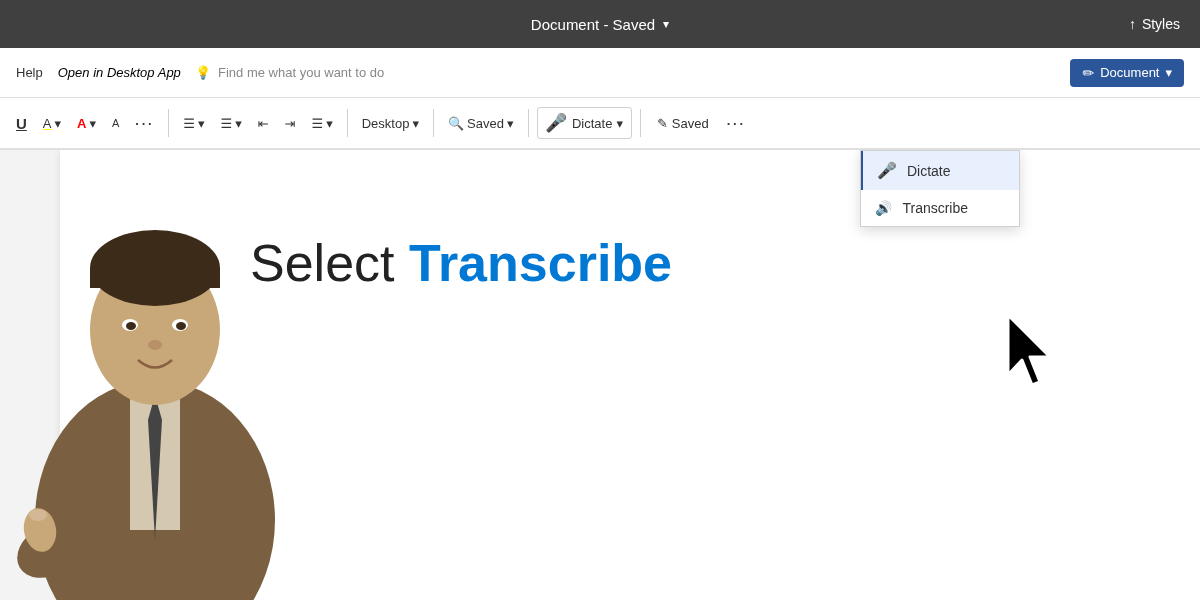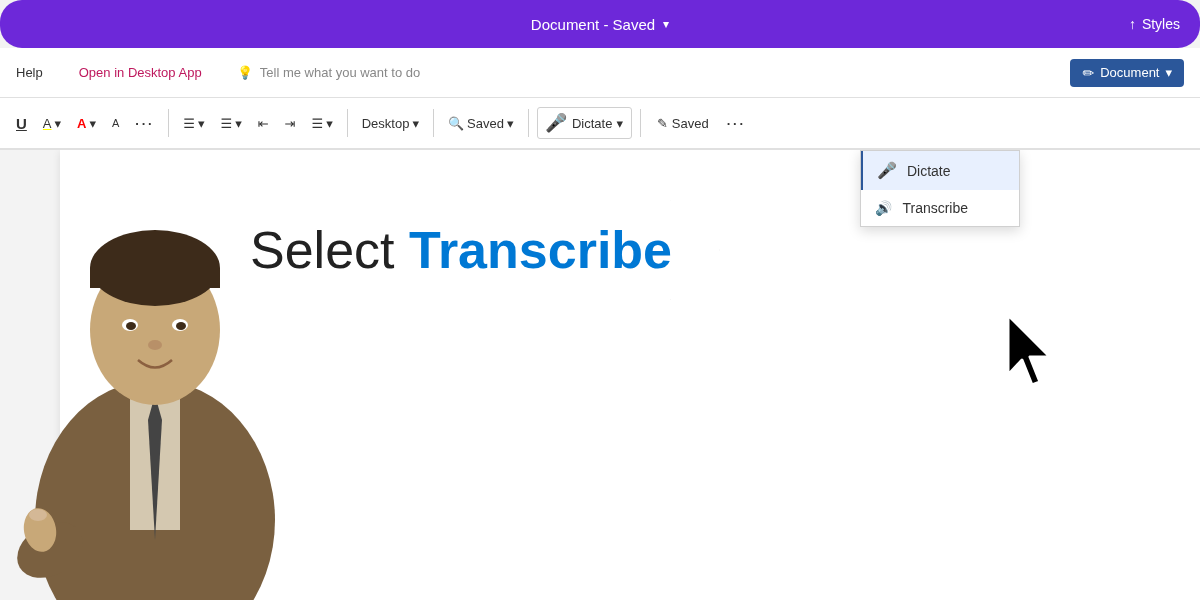--- a/index.html
+++ b/index.html
@@ -1,28 +1,27 @@
 <!DOCTYPE html>
 <html><head>
   <meta charset="utf-8">
   <style>
     * { margin: 0; padding: 0; box-sizing: border-box; }
     body { width: 1200px; height: 600px; overflow: hidden; font-family: 'Segoe UI', Arial, sans-serif; background: #f3f3f3; }
 
     
     .title-bar {
-      background: #6d28d9;
+      background: #404040;
       height: 48px;
       display: flex;
       align-items: center;
       justify-content: center;
       color: white;
       font-size: 15px;
       position: relative;
-      border-radius: 22px;
     }
     .title-bar-text {
       display: flex;
       align-items: center;
       gap: 8px;
     }
     .title-bar-chevron {
       font-size: 12px;
     }
     .title-bar-share {
@@ -38,33 +37,34 @@
     }
 
     
     .help-bar {
       background: white;
       height: 50px;
       display: flex;
       align-items: center;
       padding: 0 16px;
       border-bottom: 1px solid #e0e0e0;
-      gap: 36px;
+      gap: 15px;
     }
     .help-text {
       font-size: 13px;
       color: #333;
     }
     .open-desktop-btn {
       font-size: 13px;
-      color: #be185d;
+      color: #000000;
       cursor: pointer;
       display: flex;
       align-items: center;
       gap: 6px;
+      font-style: italic;
     }
     .tell-me-input {
       display: flex;
       align-items: center;
       gap: 6px;
       color: #666;
       font-size: 13px;
       flex: 1;
     }
     .editing-btn {
@@ -174,21 +174,21 @@
       left: 0;
       top: 0;
       width: 60px;
       height: 100%;
       background: #f3f3f3;
     }
 
     
     .callout-container {
       position: absolute;
-      top: 50px;
+      top: 63px;
       left: 160px;
       z-index: 5;
     }
     .callout {
       background: white;
       border: none;
       box-shadow: 0 4px 15px rgba(0,0,0,0.2);
       padding: 20px 40px 20px 30px;
       position: relative;
       clip-path: polygon(0 0, 90% 0, 100% 50%, 90% 100%, 0 100%);
@@ -278,21 +278,21 @@
 
 <div class="help-bar">
   <span class="help-text">Help</span>
 
   <div class="open-desktop-btn">
     <span>Open in Desktop App</span>
   </div>
 
   <div class="tell-me-input">
     <span>💡</span>
-    <span style="color:#888;">Tell me what you want to do</span>
+    <span style="color:#888;">Find me what you want to do</span>
   </div>
 
   <button class="editing-btn">
     <span class="editing-pencil">✏</span>
     <span>Document</span>
     <span>▾</span>
   </button>
 </div>
 
 <div class="toolbar">

